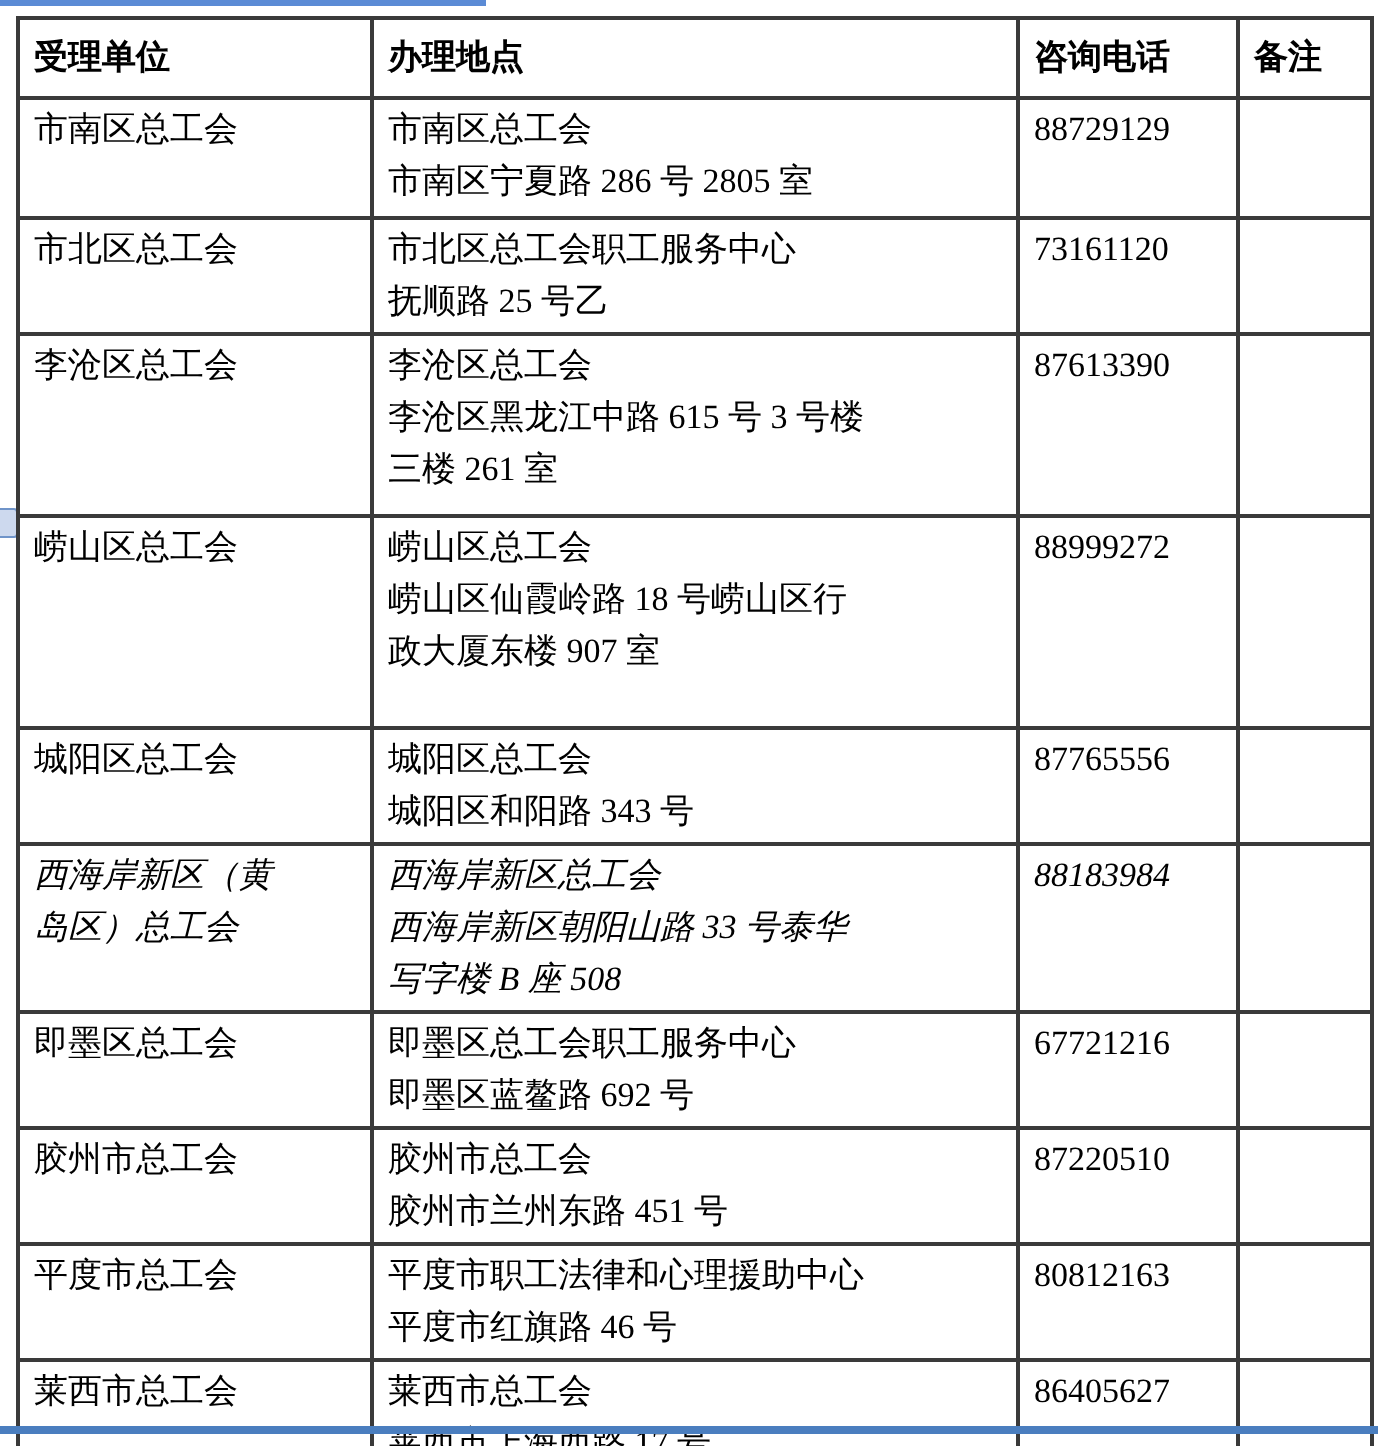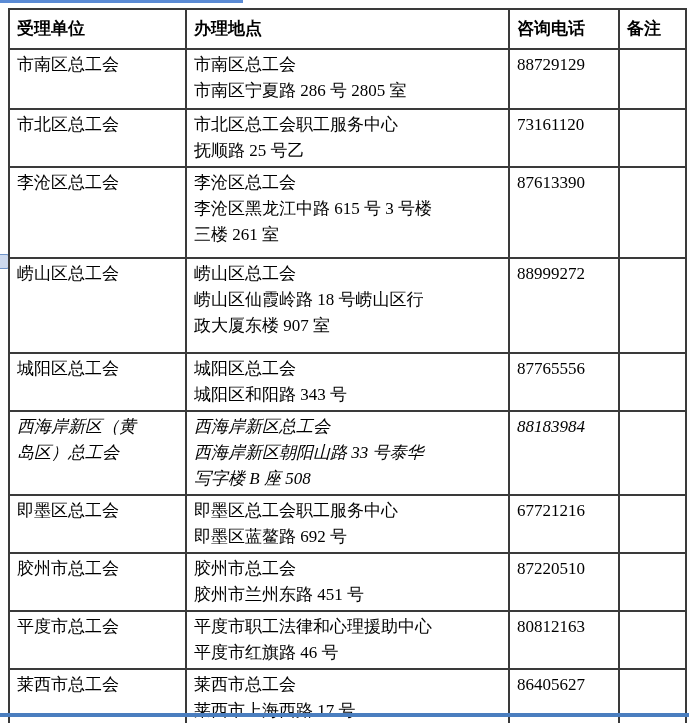--- a/index.html
+++ b/index.html
@@ -49,21 +49,21 @@
   }
   table.contact-table thead tr { height: 40px; }
   table.contact-table thead th {
     vertical-align: middle;
     font-weight: bold;
     padding-top: 0; padding-bottom: 0; margin-top: 44px;
   }
   tbody tr:nth-child(1)  { height: 60px; }
   tbody tr:nth-child(2)  { height: 52px; }
   tbody tr:nth-child(3)  { height: 91px; margin-top: 28px; }
-  tbody tr:nth-child(4)  { height: 95px; }
+  tbody tr:nth-child(4)  { height: 106px; }
   tbody tr:nth-child(5)  { height: 52px; }
   tbody tr:nth-child(6)  { height: 82px; font-style: italic; }
   tbody tr:nth-child(7)  { height: 58px; }
   tbody tr:nth-child(8)  { height: 58px; }
   tbody tr:nth-child(9)  { height: 54px; }
   tbody tr:nth-child(10) { height: 51px; }
   .cell-line { white-space: nowrap; }
 </style>
 </head>
 <body>

